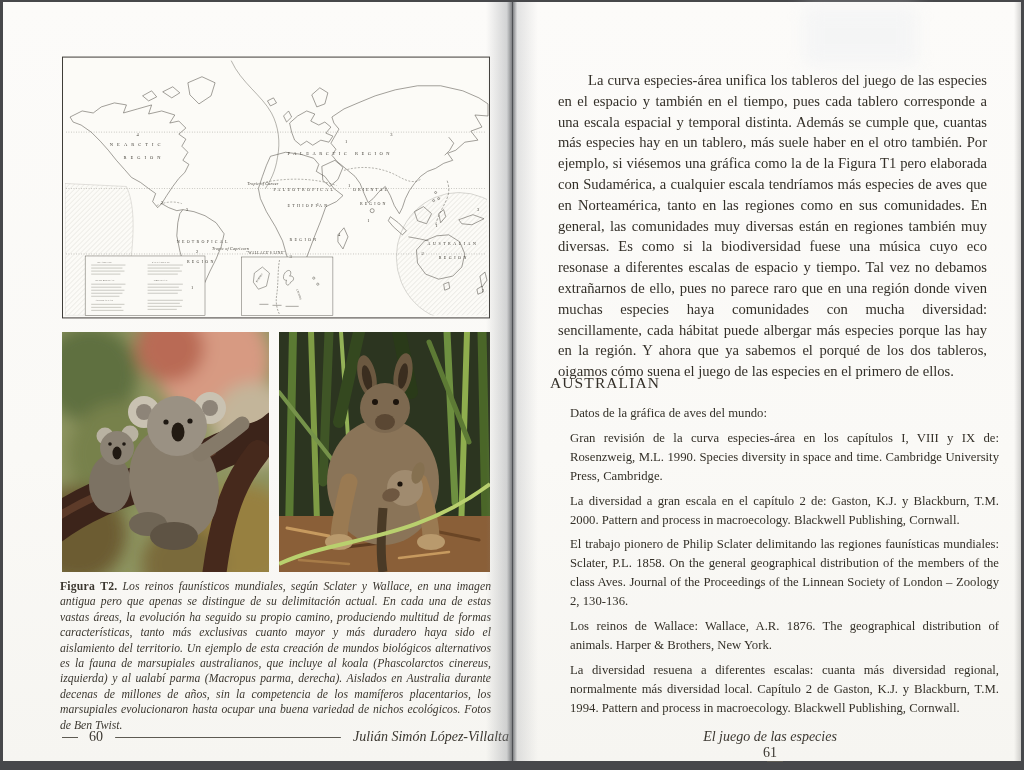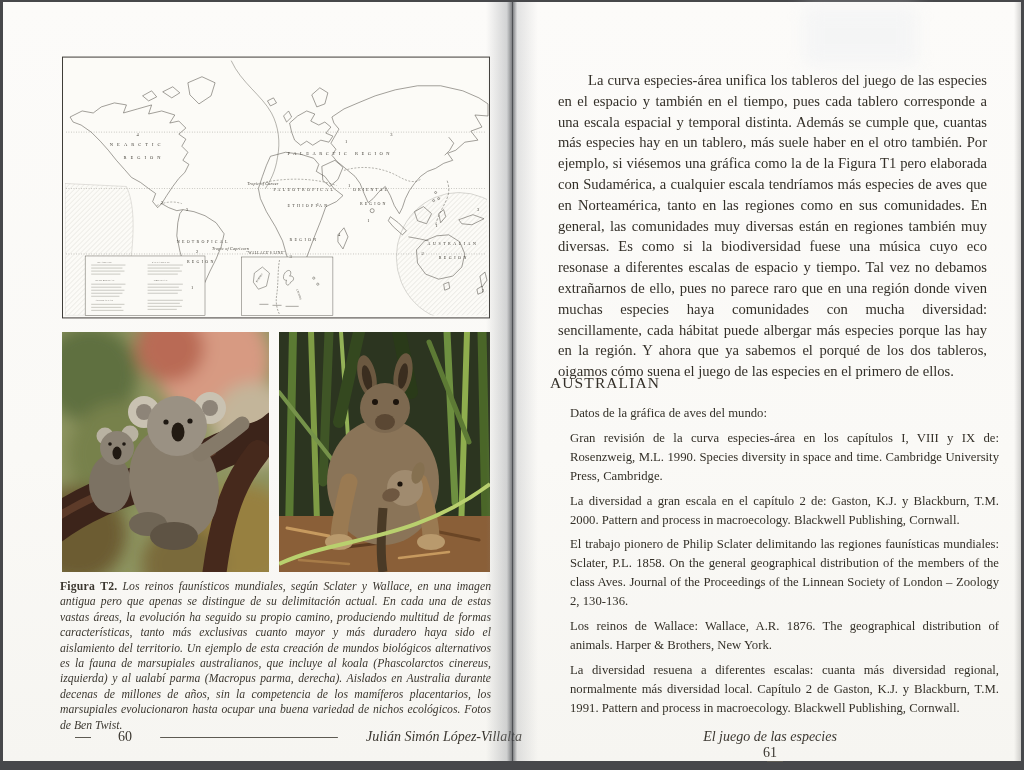--- a/index.html
+++ b/index.html
@@ -21,21 +21,21 @@
   .map-wrap svg{display:block;width:100%;height:100%;}
   .photo{position:absolute;top:330px;height:240px;overflow:hidden;}
   #photo-koala{left:59px;width:207px;}
   #photo-wallaby{left:276px;width:211px;}
   .photo svg{display:block;width:100%;height:100%;}
   .caption{position:absolute;left:57px;top:577px;width:431px;margin:0;
            font-size:11.7px;line-height:15.4px;font-style:italic;text-align:justify;color:#3b372f;}
   .caption b{font-style:normal;font-weight:bold;letter-spacing:.2px;}
 
   .footer{position:absolute;top:727px;display:flex;align-items:center;color:#3a362f;}
-  .footer-l{left:72px;width:447px;gap:16px;}
+  .footer-l{left:59px;width:447px;}
   .footer-r{left:547px;width:440px;flex-direction:column;}
   .rule{flex:1;height:1px;background:#5d5a52;margin:0 12px;border-radius:1px;}
   .tick{width:16px;height:1px;background:#5d5a52;}
   .tick-l{margin-right:11px;}
   .tick-r{margin-left:9px;}
   .pagenum{font-size:14px;}
   .author,.chapter{font-style:italic;font-size:14px;white-space:nowrap;}
 
   
   .para{position:absolute;left:547px;top:60px;width:429px;margin:8px;
@@ -291,21 +291,21 @@
     <p class="para">La curva especies-área unifica los tableros del juego de las especies en el espacio y también en el tiempo, pues cada tablero corresponde a una escala espacial y temporal distinta. Además se cumple que, cuantas más especies hay en un tablero, más suele haber en el otro también. Por ejemplo, si viésemos una gráfica como la de la Figura T1 pero elaborada con Sudamérica, a cualquier escala tendríamos más especies de aves que en Norteamérica, tanto en las regiones como en sus comunidades. En general, las comunidades muy diversas están en regiones también muy diversas. Es como si la biodiversidad fuese una música cuyo eco resonase a diferentes escalas de espacio y tiempo. Tal vez no debamos extrañarnos de ello, pues no parece raro que en una región donde viven muchas especies haya comunidades con mucha diversidad: sencillamente, cada hábitat puede albergar más especies porque las hay en la región. Y ahora que ya sabemos el porqué de los dos tableros, oigamos cómo suena el juego de las especies en el primero de ellos.</p>
 
     <h2 class="refs-head">AUSTRALIAN</h2>
 
     <div class="refs">
       <p class="ref">Datos de la gráfica de aves del mundo:</p>
       <p class="ref">Gran revisión de la curva especies-área en los capítulos I, VIII y IX de: Rosenzweig, M.L. 1990. Species diversity in space and time. Cambridge University Press, Cambridge.</p>
       <p class="ref">La diversidad a gran escala en el capítulo 2 de: Gaston, K.J. y Blackburn, T.M. 2000. Pattern and process in macroecology. Blackwell Publishing, Cornwall.</p>
       <p class="ref">El trabajo pionero de Philip Sclater delimitando las regiones faunísticas mundiales: Sclater, P.L. 1858. On the general geographical distribution of the members of the class Aves. Journal of the Proceedings of the Linnean Society of London – Zoology 2, 130-136.</p>
       <p class="ref">Los reinos de Wallace: Wallace, A.R. 1876. The geographical distribution of animals. Harper &amp; Brothers, New York.</p>
-      <p class="ref">La diversidad resuena a diferentes escalas: cuanta más diversidad regional, normalmente más diversidad local. Capítulo 2 de Gaston, K.J. y Blackburn, T.M. 1991. Pattern and process in macroecology. Blackwell Publishing, Cornwall.</p>
+      <p class="ref">La diversidad resuena a diferentes escalas: cuanta más diversidad regional, normalmente más diversidad local. Capítulo 2 de Gaston, K.J. y Blackburn, T.M. 1994. Pattern and process in macroecology. Blackwell Publishing, Cornwall.</p>
     </div>
 
     <div class="footer footer-r">
       <span class="chapter">El juego de las especies</span>
       <span class="rule"></span>
       <span class="pagenum">61</span>
       <span class="tick tick-r"></span>
     </div>
 
     <div class="smudge"></div>

